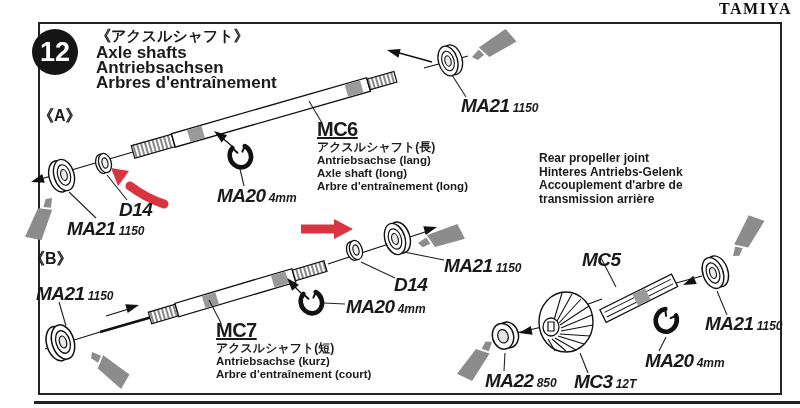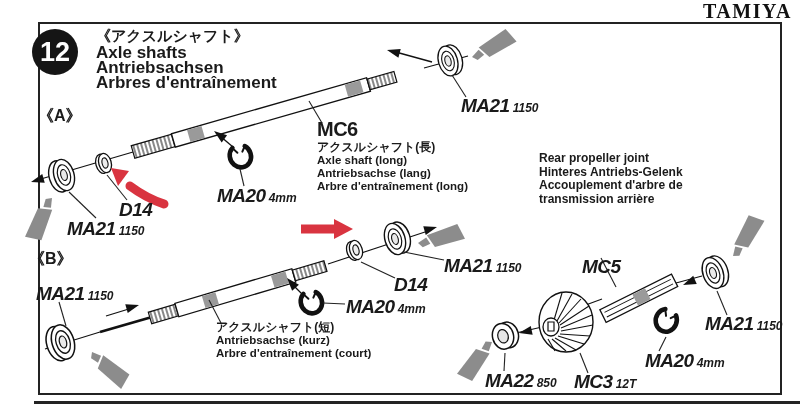--- a/index.html
+++ b/index.html
@@ -1,35 +1,35 @@
 <!DOCTYPE html>
 <html><head>
 <meta charset="utf-8">
 <style>
   html,body{margin:0;padding:0;background:#fff;}
   .page{position:relative;width:800px;height:408px;background:#fff;overflow:hidden;
         font-family:"Liberation Sans",sans-serif;color:#1a1a1a;}
   .brand{position:absolute;top:0px;right:8px;font-family:"Liberation Serif",serif;
-         font-weight:bold;font-size:20px;letter-spacing:1.5px;color:#111;}
+         font-weight:bold;font-size:16px;letter-spacing:1.5px;color:#111;}
   .frame{position:absolute;left:38px;top:22px;width:744px;height:373px;
          border:2px solid #232323;box-sizing:border-box;}
   .bottom-rule{position:absolute;left:34px;top:401px;width:766px;height:3px;background:#232323;}
   .art{position:absolute;left:0;top:0;}
   .step-badge{position:absolute;left:32px;top:29px;width:46px;height:46px;border-radius:50%;
          background:#151515;color:#ffffff;font-weight:bold;font-size:27px;
          display:flex;align-items:center;justify-content:center;}
   .step-titles{position:absolute;left:96px;top:26px;}
   .step-titles .jp{font-size:15px;font-weight:bold;line-height:19px;}
   .step-titles .ln{font-size:17px;font-weight:bold;line-height:15px;}
   .sec{position:absolute;font-size:16px;font-weight:bold;white-space:nowrap;}
   .part{position:absolute;white-space:nowrap;font-weight:bold;font-style:italic;}
   .part .code{font-size:19px;letter-spacing:-0.5px;}
   .part .sz{font-size:12px;margin-left:3px;}
   .block{position:absolute;white-space:nowrap;}
-  .block .code{font-size:20px;font-weight:bold;line-height:21px;letter-spacing:-0.5px;}
+  .block .code{font-size:20px;font-weight:bold;line-height:21px;letter-spacing:-0.5px;text-decoration:underline;}
   .block .jp{font-size:12px;font-weight:bold;line-height:14px;}
   .block .ln{font-size:11.5px;font-weight:bold;line-height:13px;}
   .joint-block{position:absolute;white-space:nowrap;}
   .joint-block .jp{font-size:14px;font-weight:bold;line-height:18px;}
   .joint-block .ln{font-size:12px;font-weight:bold;line-height:13.5px;}
 </style>
 </head>
 <body>
 
 <div class="page">
@@ -228,50 +228,51 @@
   </div>
   <div class="part" style="left:217px;top:185px">
     <span class="code">MA20</span><span class="sz">4mm</span>
   </div>
   <div class="part" style="left:461px;top:95px">
     <span class="code">MA21</span><span class="sz">1150</span>
   </div>
   <div class="block" style="left:317px;top:119px">
     <div class="code">MC6</div>
     <div class="jp">アクスルシャフト(長)</div>
+    <div class="ln">Antriebsachse (lang)</div>
     <div class="ln">Axle shaft (long)</div>
-    <div class="ln">Antriebsachse (lang)</div>
     <div class="ln">Arbre d'entraînement (long)</div>
   </div>
 
   <div class="part" style="left:36px;top:283px">
     <span class="code">MA21</span><span class="sz">1150</span>
   </div>
   <div class="block" style="left:216px;top:320px">
+    <div class="code">MC7</div>
     <div class="jp">アクスルシャフト(短)</div>
     <div class="ln">Antriebsachse (kurz)</div>
     <div class="ln">Arbre d'entraînement (court)</div>
   </div>
   <div class="part" style="left:346px;top:296px">
     <span class="code">MA20</span><span class="sz">4mm</span>
   </div>
   <div class="part" style="left:394px;top:274px">
     <span class="code">D14</span>
   </div>
   <div class="part" style="left:444px;top:255px">
     <span class="code">MA21</span><span class="sz">1150</span>
   </div>
 
   <div class="joint-block" style="left:539px;top:152px">
     <div class="ln">Rear propeller joint</div>
     <div class="ln">Hinteres Antriebs-Gelenk</div>
     <div class="ln">Accouplement d'arbre de</div>
     <div class="ln">transmission arrière</div>
   </div>
-  <div class="part" style="left:582px;top:256px">
+  <div class="part" style="left:582px;top:249px">
     <span class="code">MC5</span>
   </div>
   <div class="part" style="left:705px;top:313px">
     <span class="code">MA21</span><span class="sz">1150</span>
   </div>
   <div class="part" style="left:645px;top:350px">
     <span class="code">MA20</span><span class="sz">4mm</span>
   </div>
   <div class="part" style="left:485px;top:370px">
     <span class="code">MA22</span><span class="sz">850</span>

